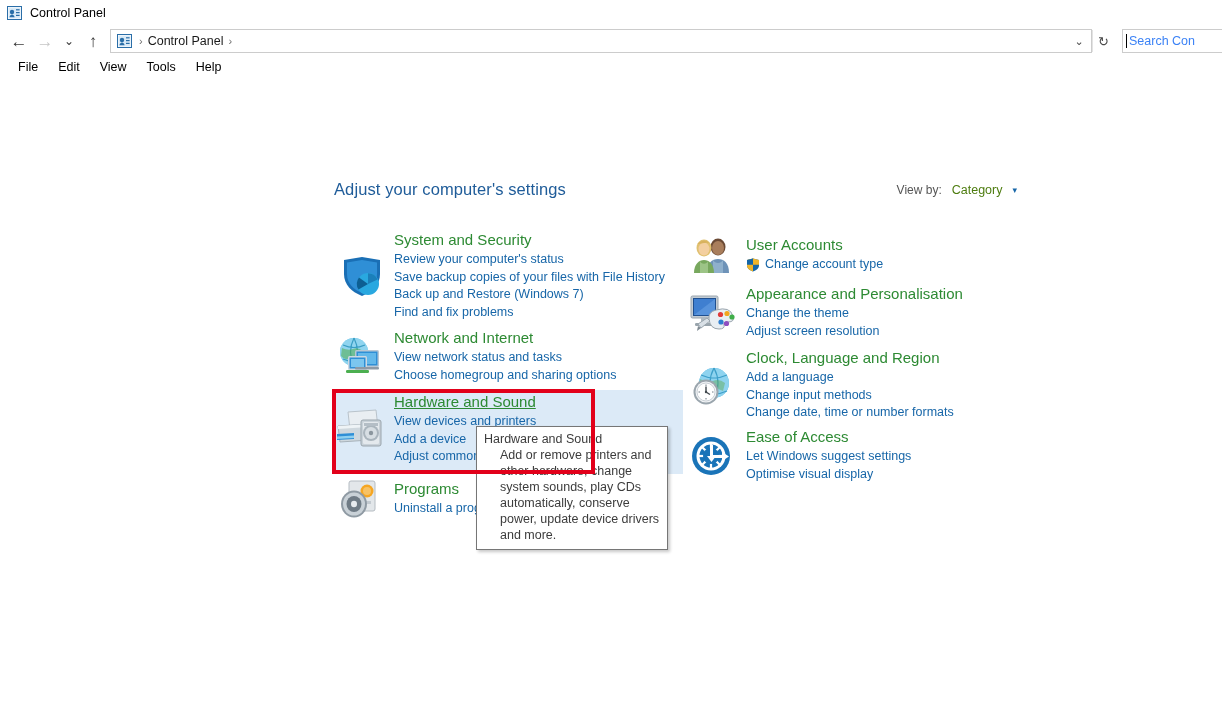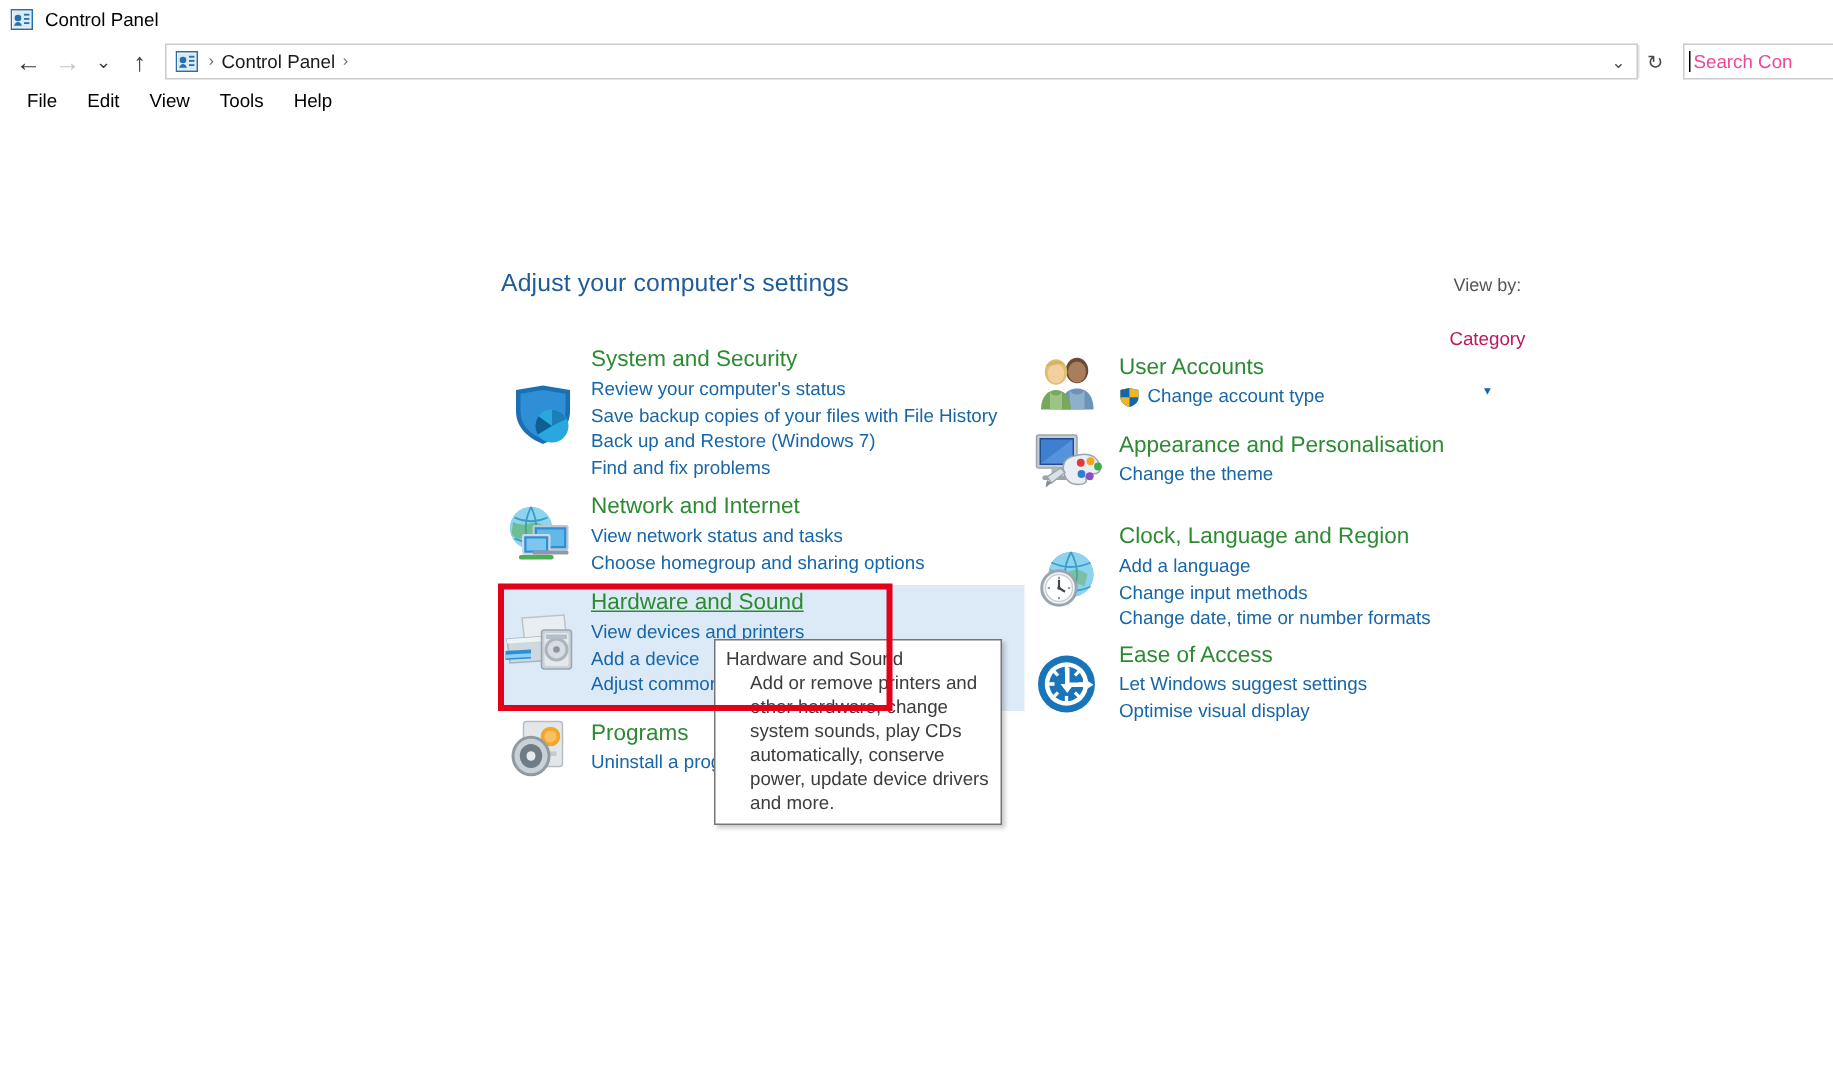--- a/index.html
+++ b/index.html
@@ -90,21 +90,21 @@
     display: flex;
     align-items: center;
     padding-left: 3px;
     flex: none;
   }
   .search-caret {
     width: 1px; height: 14px; background: #000; margin-right: 2px;
   }
   .search-ph {
     font-size: 12.5px;
-    color: #ec4899;
+    color: #3b82f6;
     white-space: nowrap;
   }
 
   
   .menubar {
     height: 22px;
     display: flex;
     align-items: center;
     padding-left: 8px;
     background: #ffffff;
@@ -126,26 +126,25 @@
   .page-head {
     position: absolute;
     left: 334px; top: 102px;
     font-size: 16.5px;
     color: #1f5c99;
     letter-spacing: .1px;
   }
   .viewby {
     position: absolute;
     right: 205px; top: 105px;
-    display: flex; align-items: center; gap: 22px;
+    display: flex; align-items: center; gap: 10px;
     white-space: nowrap;
-    flex-direction: column;
   }
   .viewby-label { font-size: 12px; color: #555555; }
-  .viewby-value { font-size: 12.5px; color: #be185d; }
+  .viewby-value { font-size: 12.5px; color: #4d7c0f; }
   .viewby-caret { font-size: 9px; color: #1766a8; }
 
   
   .cat {
     position: absolute;
     display: flex;
     align-items: center;
   }
   .cat .icon-wrap {
     width: 52px;
@@ -415,20 +414,21 @@
         <circle cx="44" cy="25" r="2.6" fill="#3fae49"></circle>
         <circle cx="33" cy="30" r="2.6" fill="#2f7fd0"></circle>
         <circle cx="38.5" cy="31.5" r="2.6" fill="#8e4ec0"></circle>
         <path d="M22 29 l-9 7 l-3 -4 l9 -6 z" fill="#d9e0e6" stroke="#9aa5ad"></path>
         <path d="M13 36 l-4 3 l1 -5 z" fill="#7f8a92"></path>
       </svg>
     </div>
     <div class="texts">
       <div class="cat-title">Appearance and Personalisation</div>
       <div class="cat-link">Change the theme</div>
+      <div class="cat-link">Adjust screen resolution</div>
     </div>
   </div>
 
   <div class="cat" style="left:686px; top:349px;">
     <div class="icon-wrap">
       <svg width="44" height="42" viewBox="0 0 44 42">
         <circle cx="21" cy="21" r="19" fill="#1a74b8"></circle>
         <circle cx="21" cy="21" r="14.5" fill="#ffffff"></circle>
         <circle cx="21" cy="21" r="11.5" fill="#1a74b8"></circle>
         <g stroke="#ffffff" stroke-width="2.2">

